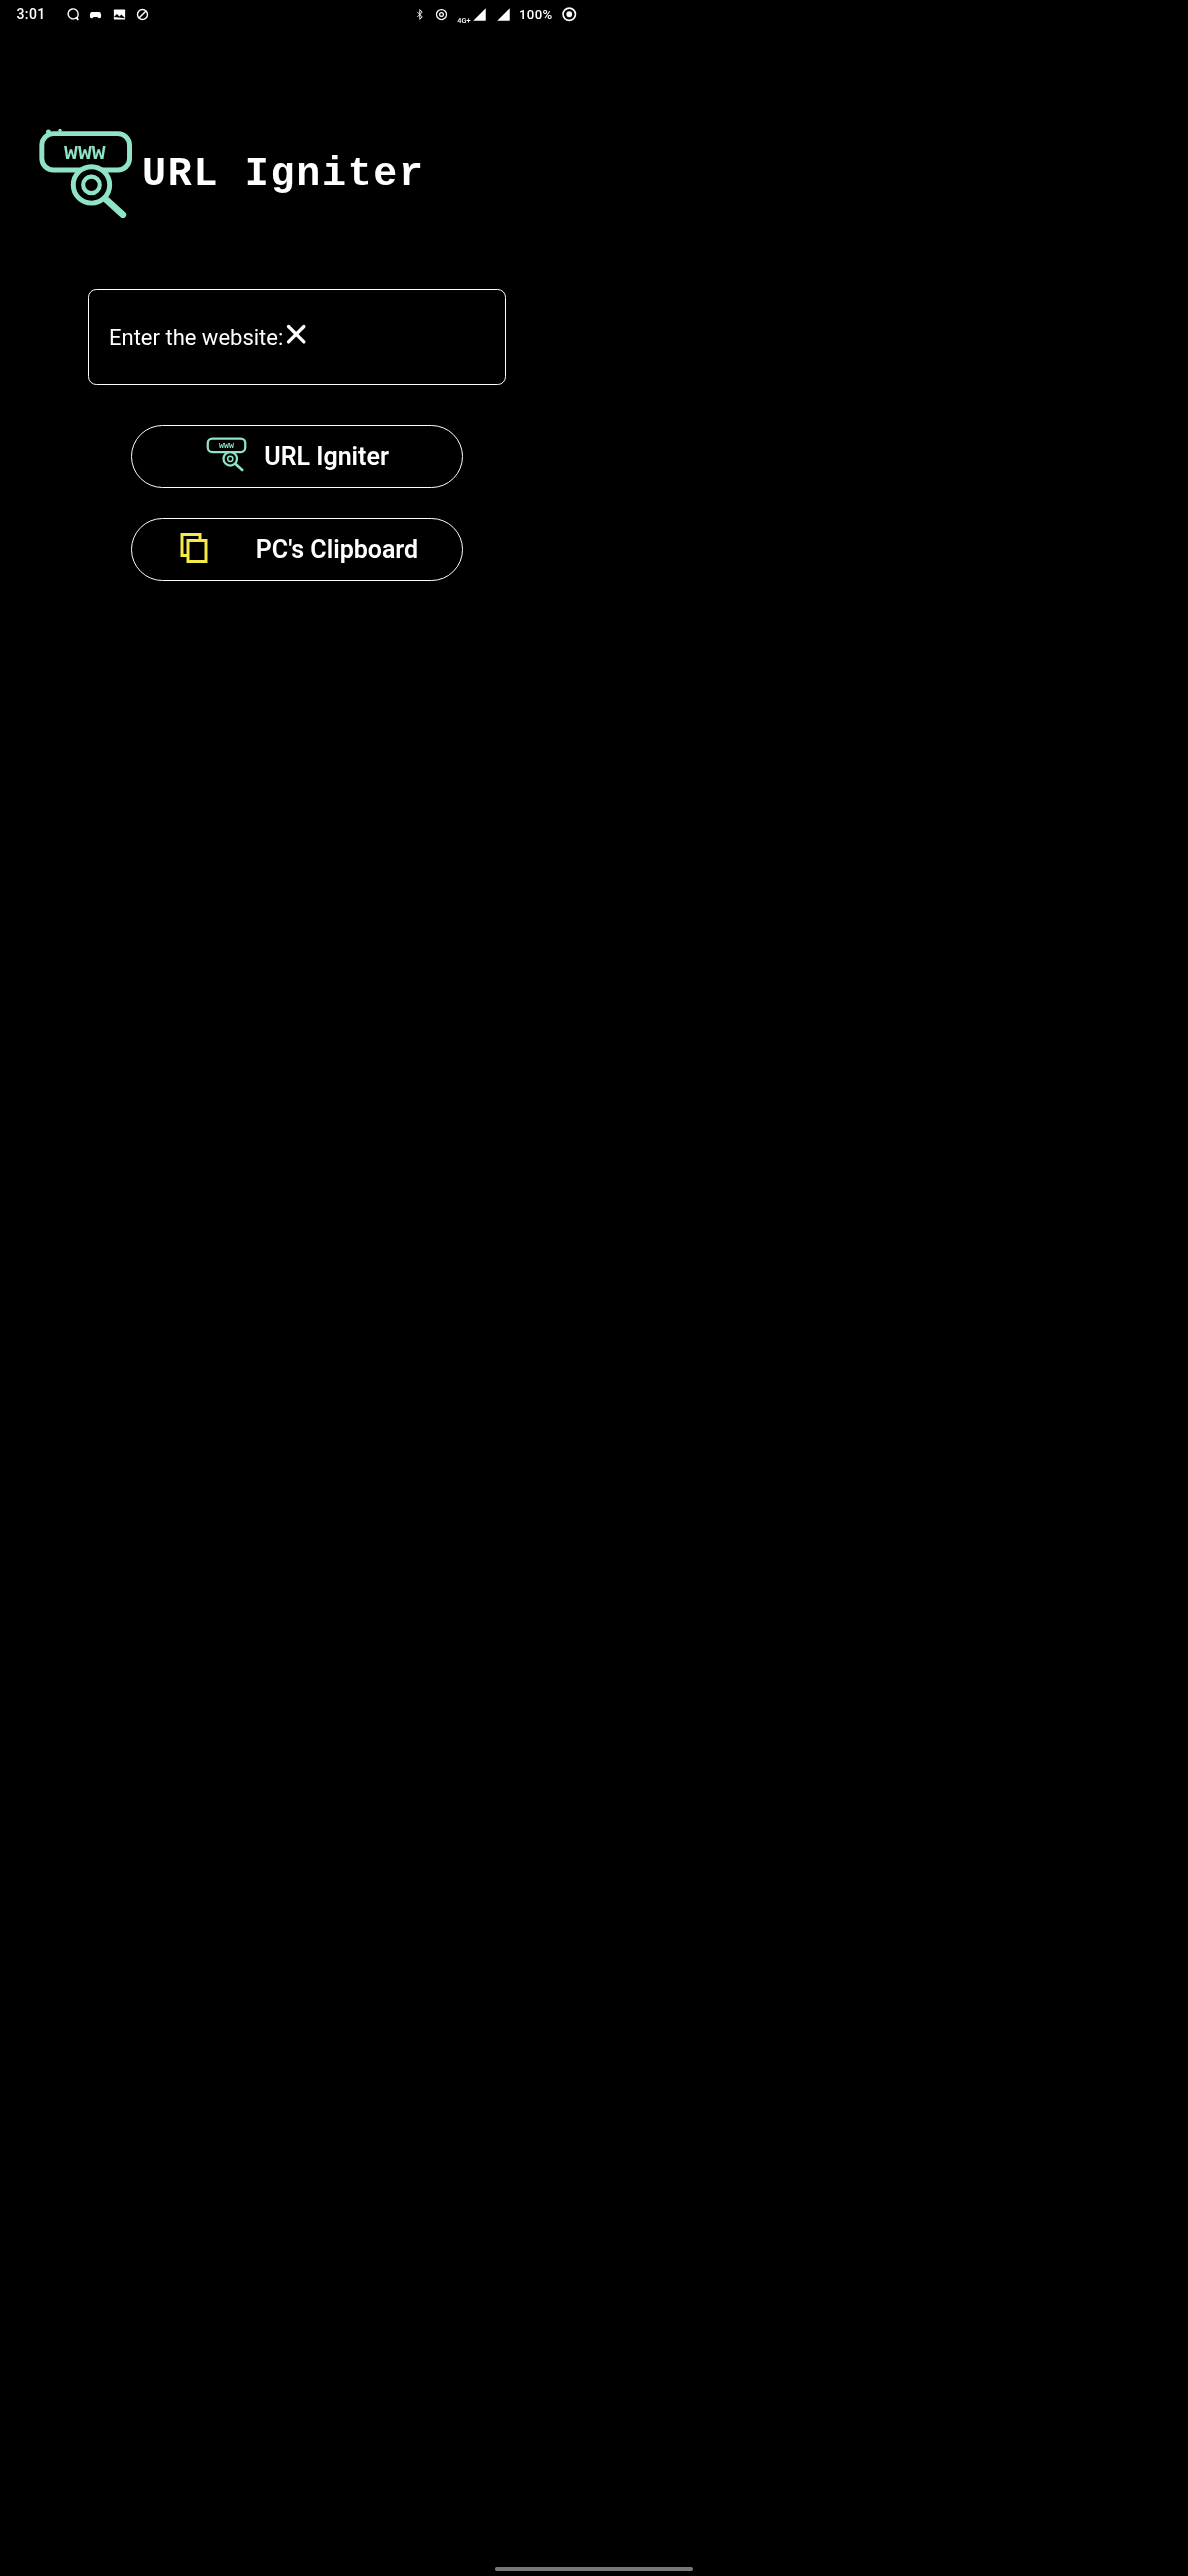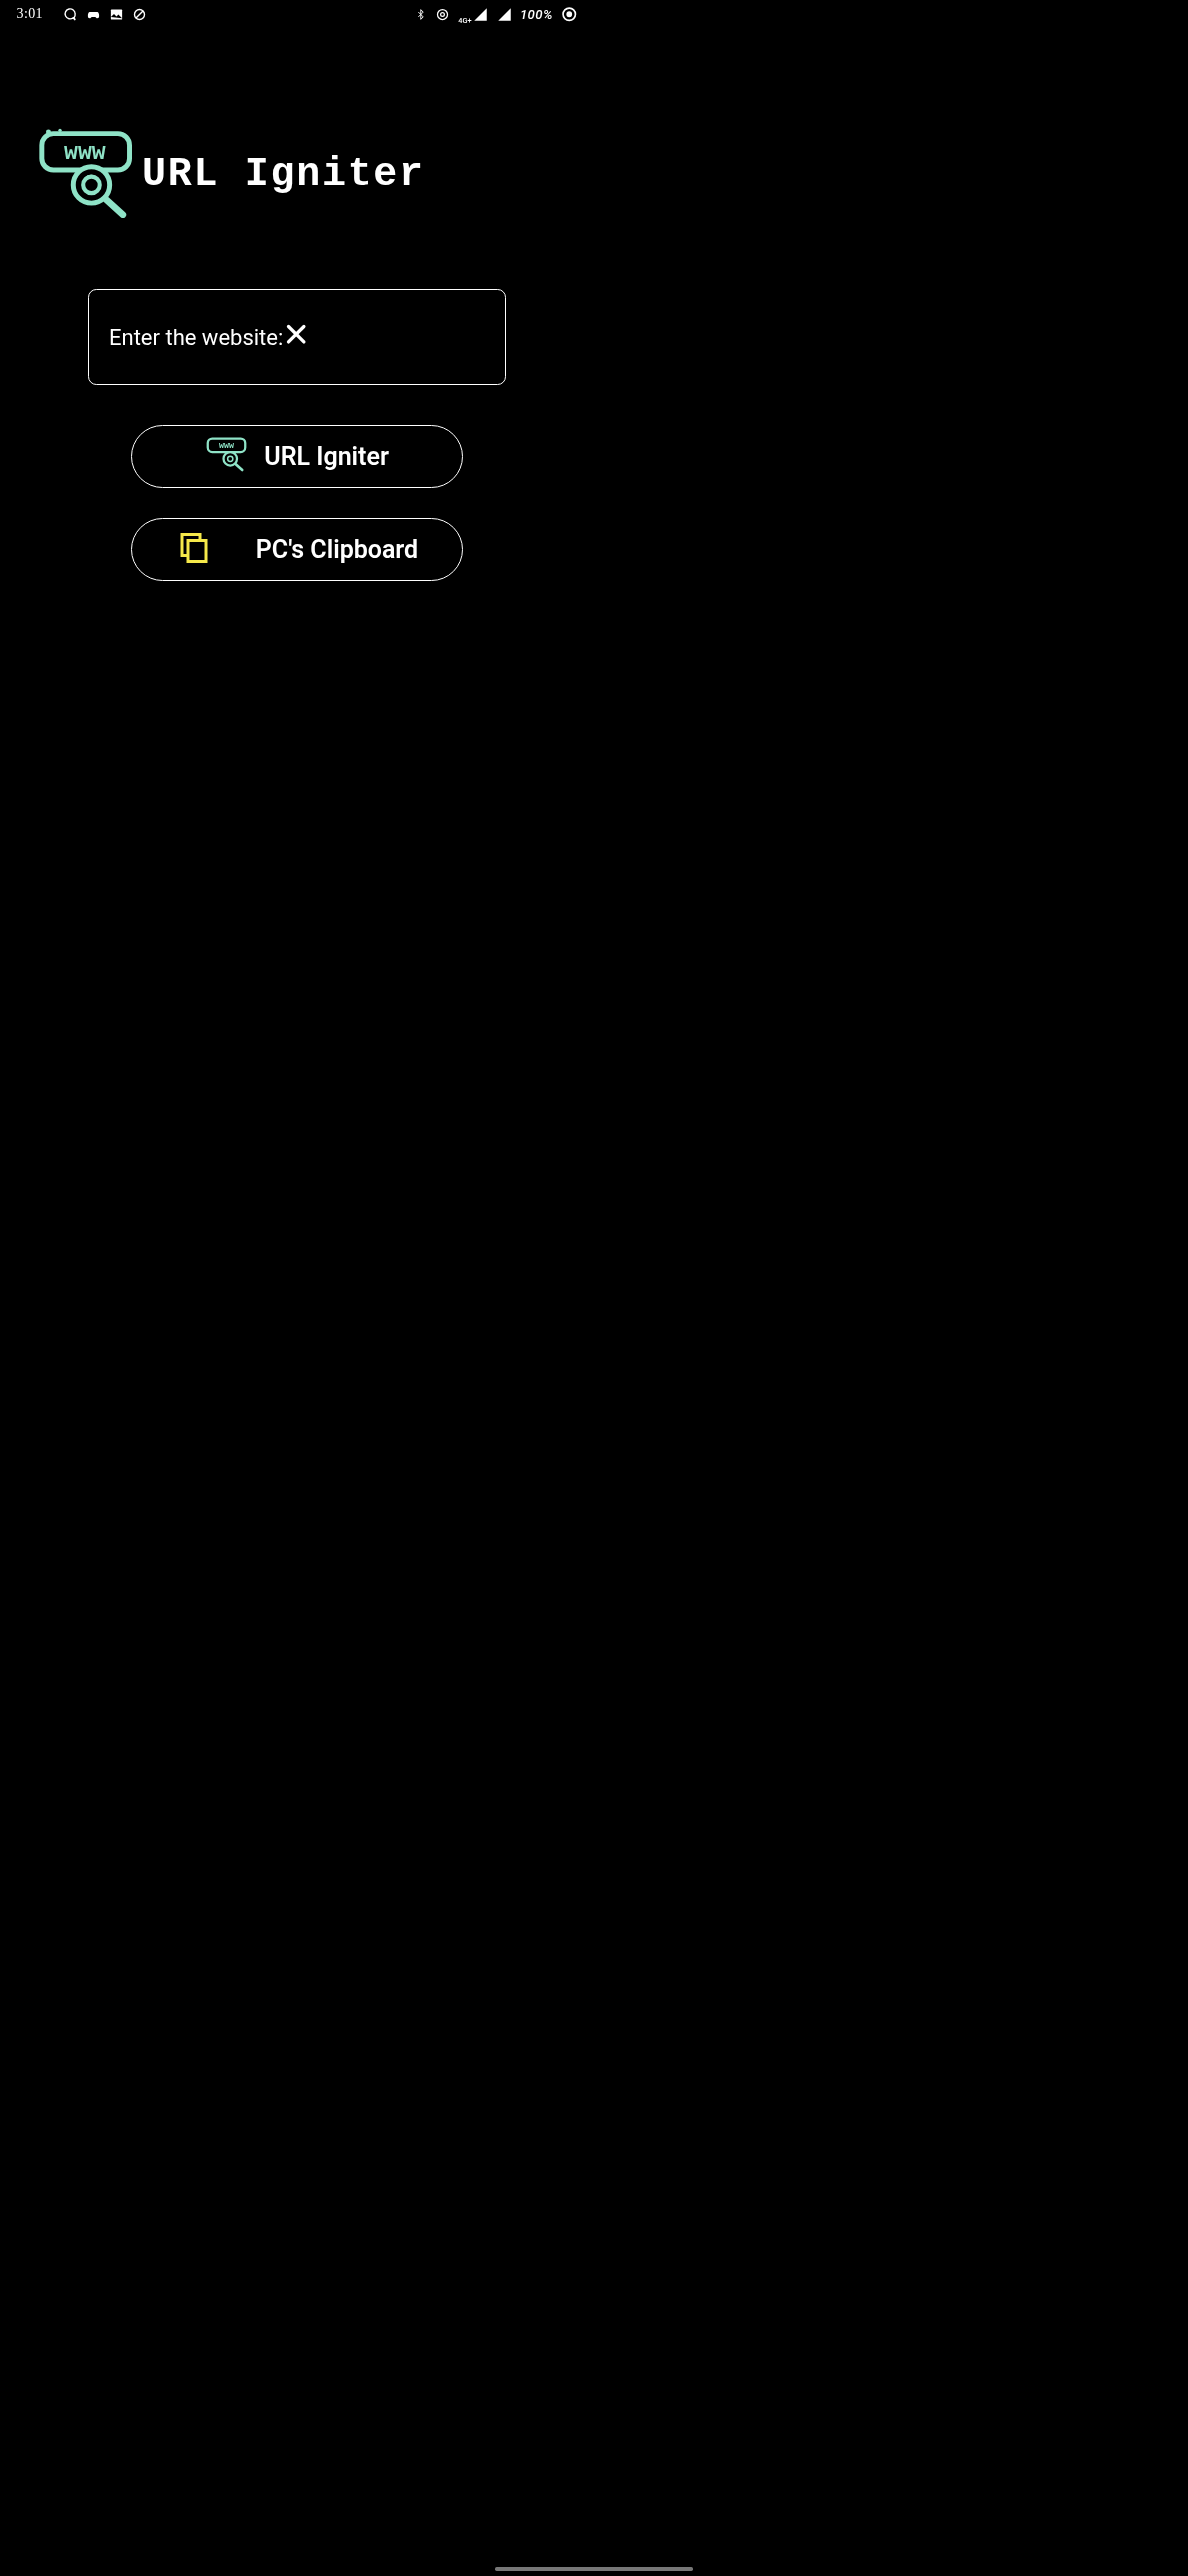--- a/index.html
+++ b/index.html
@@ -20,23 +20,23 @@
     height: 28px;
     padding: 0 16.5px;
     font-size: 14px;
     font-weight: 500;
   }
   .status-left, .status-right {
     display: flex;
     align-items: center;
     gap: 8.3px;
   }
-  .status-left .time { font-size: 14px; letter-spacing: 0.4px; margin-right:11px;font-family:Liberation Serif, serif;}
+  .status-left .time { font-size: 14px; letter-spacing: 0.4px; margin-right:11px;}
   .status-icon { display:inline-flex; align-items:center; justify-content:center; }
-  .battery-text { font-size:13.2px; letter-spacing:0.4px;font-style:italic; }
+  .battery-text { font-size:13.2px; letter-spacing:0.4px; }
 
   
   .content {
     padding-top: 99px;
   }
   .logo-row {
     display: flex;
     align-items: center;
     justify-content: flex-start;
     padding-left: 36px;

